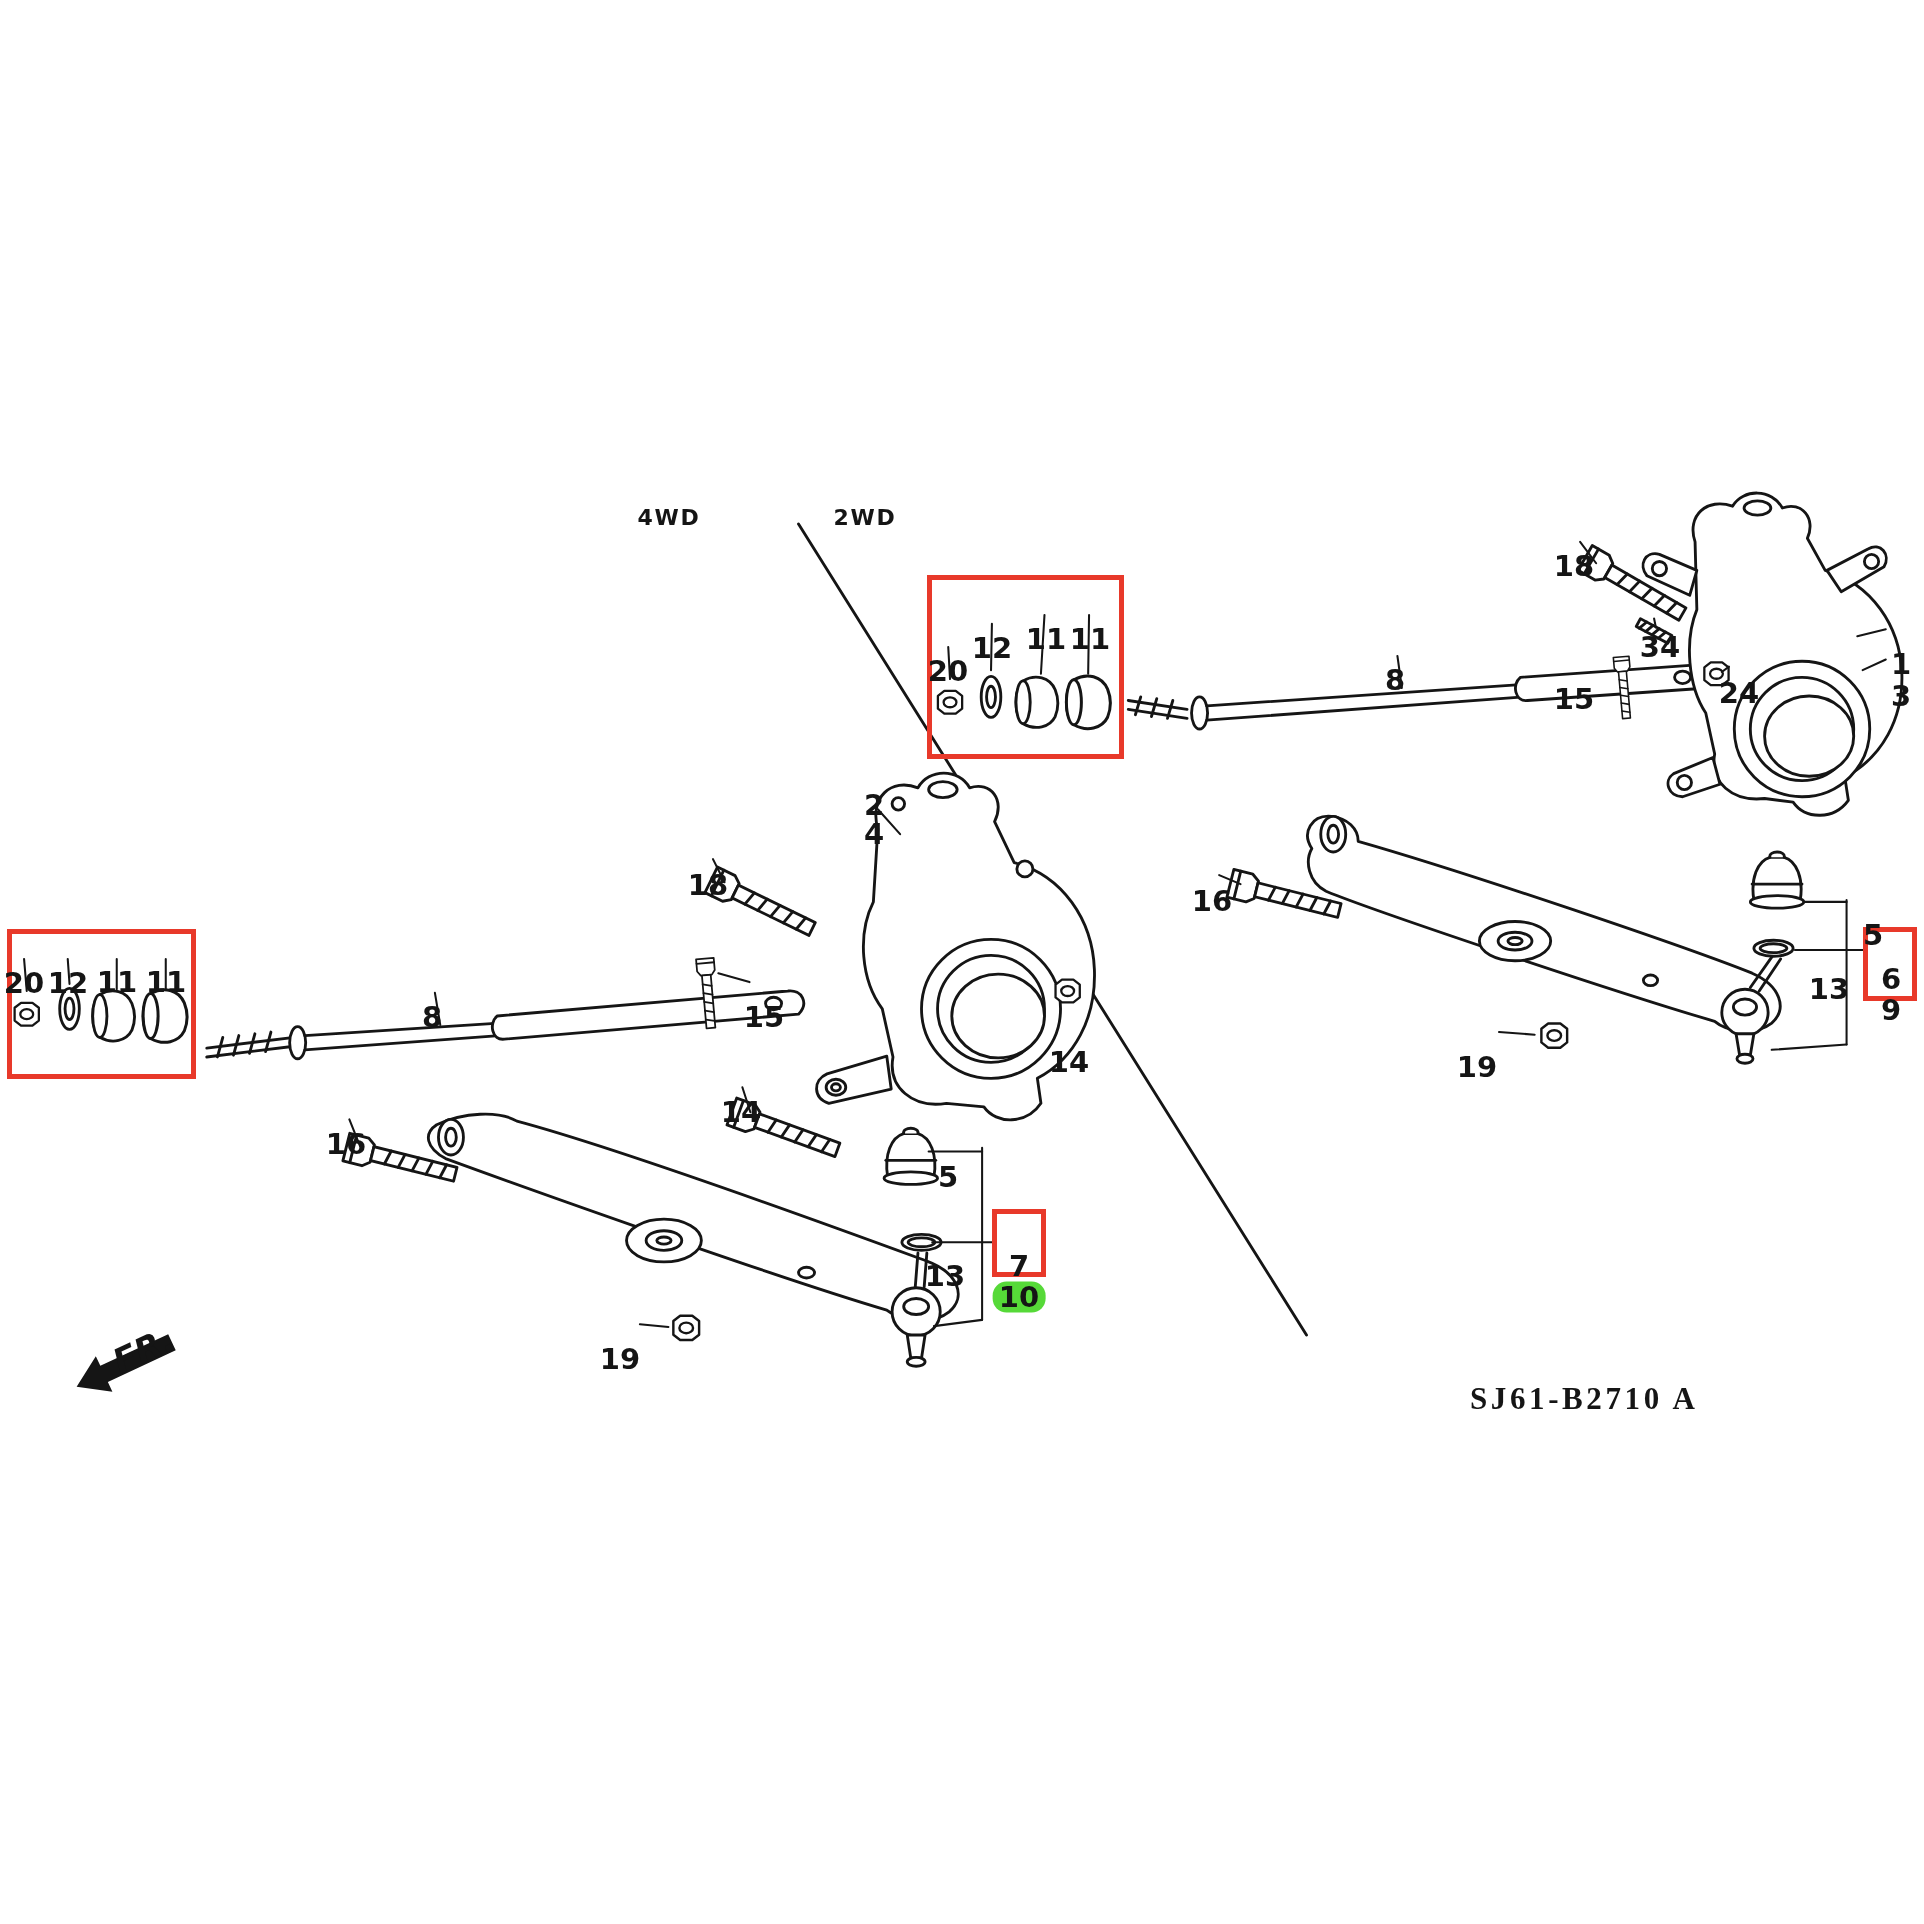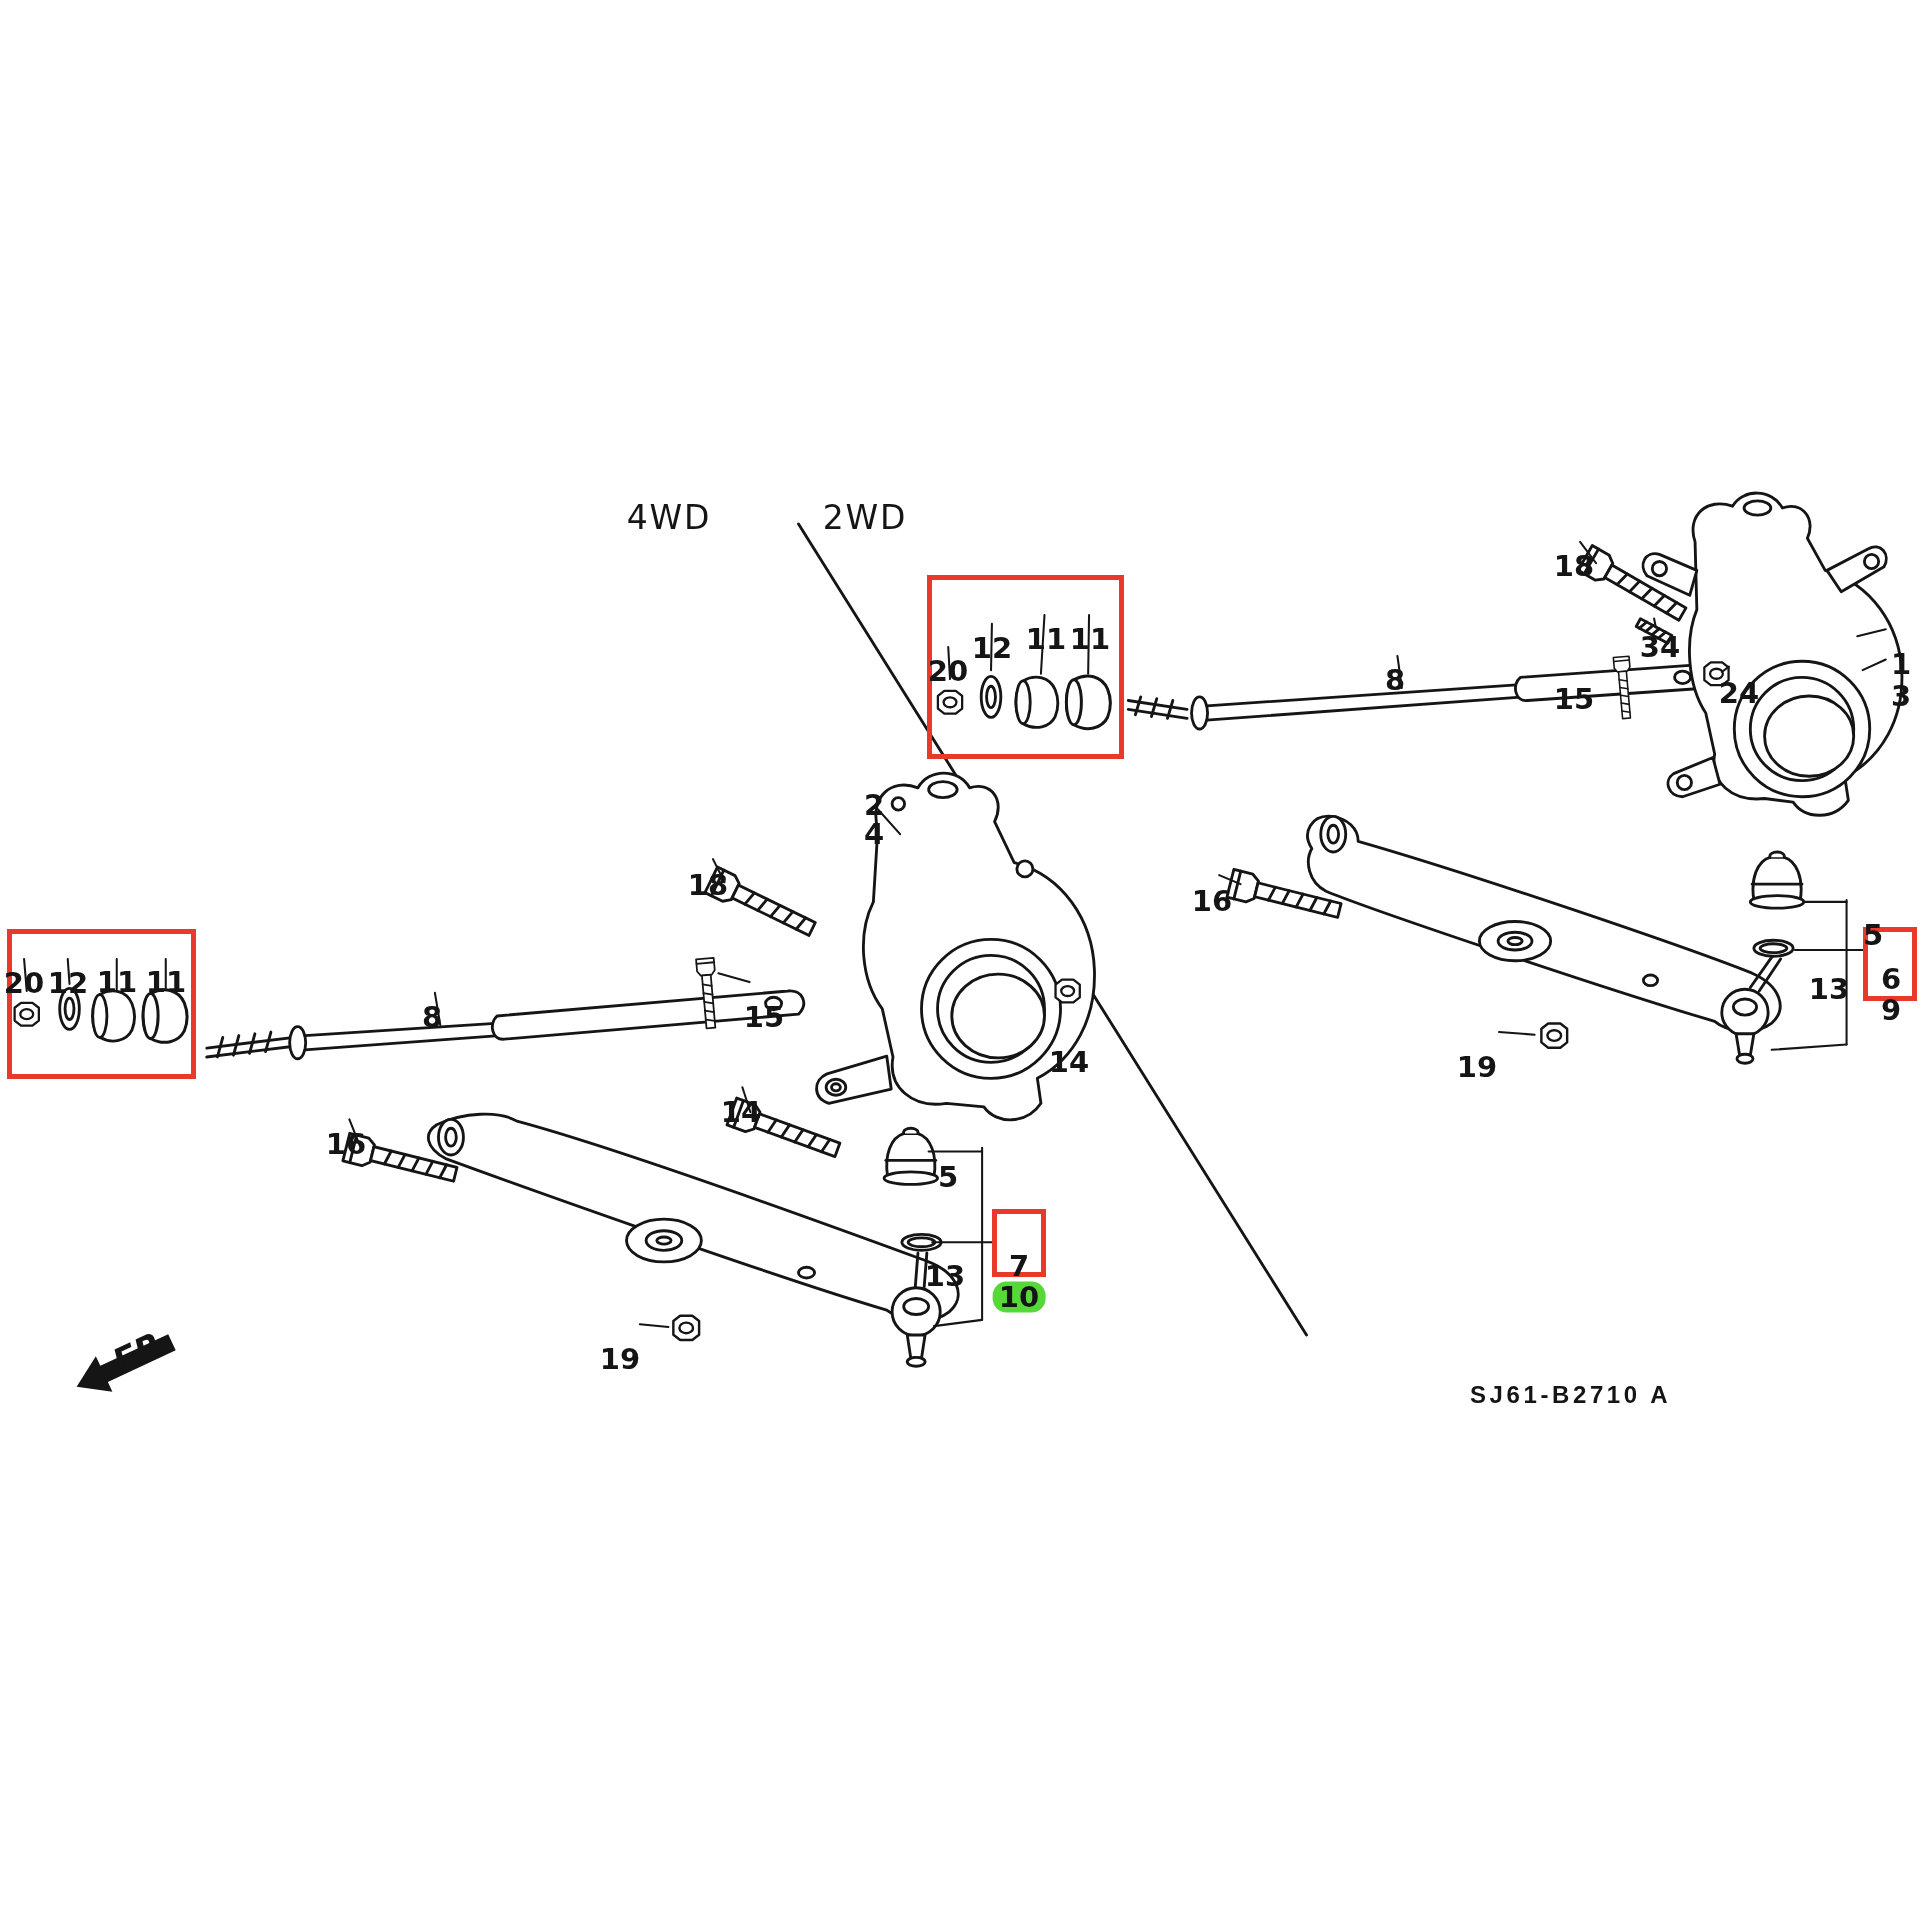--- a/index.html
+++ b/index.html
@@ -1,23 +1,23 @@
 <!DOCTYPE html>
 <html style="font-size:14.3px"><head>
 <meta charset="utf-8">
 <style>
   html,body{margin:0;padding:0;background:#fff;}
   .stage{position:relative;width:1925px;height:1925px;background:#ffffff;overflow:hidden;
          font-family:"DejaVu Sans",sans-serif;color:#151515;}
   .callout{position:absolute;transform:translate(-50%,-50%);font-size:29px;font-weight:700;
            line-height:1;white-space:nowrap;color:#151515;margin-top:37px;}
-  .header{position:absolute;transform:translate(-50%,-50%);font-size:33px;font-weight:400;letter-spacing:1.8px;}
+  .header{position:absolute;transform:translate(-50%,-50%);font-size:22px;font-weight:700;letter-spacing:1.8px;}
   .hotspot{position:absolute;border:5.3px solid #e8392a;box-sizing:border-box;background:transparent;}
   .selected{background:#56d938;padding:0.9px 6.2px;border-radius:14px;}
-  .code{position:absolute;font-family:Liberation Sans, sans-serif;font-size:24px;font-weight:700;
+  .code{position:absolute;font-family:Liberation Serif, serif;font-size:31px;font-weight:700;
         letter-spacing:3.6px;white-space:nowrap;}
   .fr{position:absolute;font-size:34px;font-weight:700;font-style:italic;transform:rotate(-25deg);}
 </style>
 </head>
 <body>
 
 <div class="stage">
 
   <svg width="1925" height="1925" viewBox="0 0 2160 2160" style="position:absolute;left:0;top:0">
     <defs>

